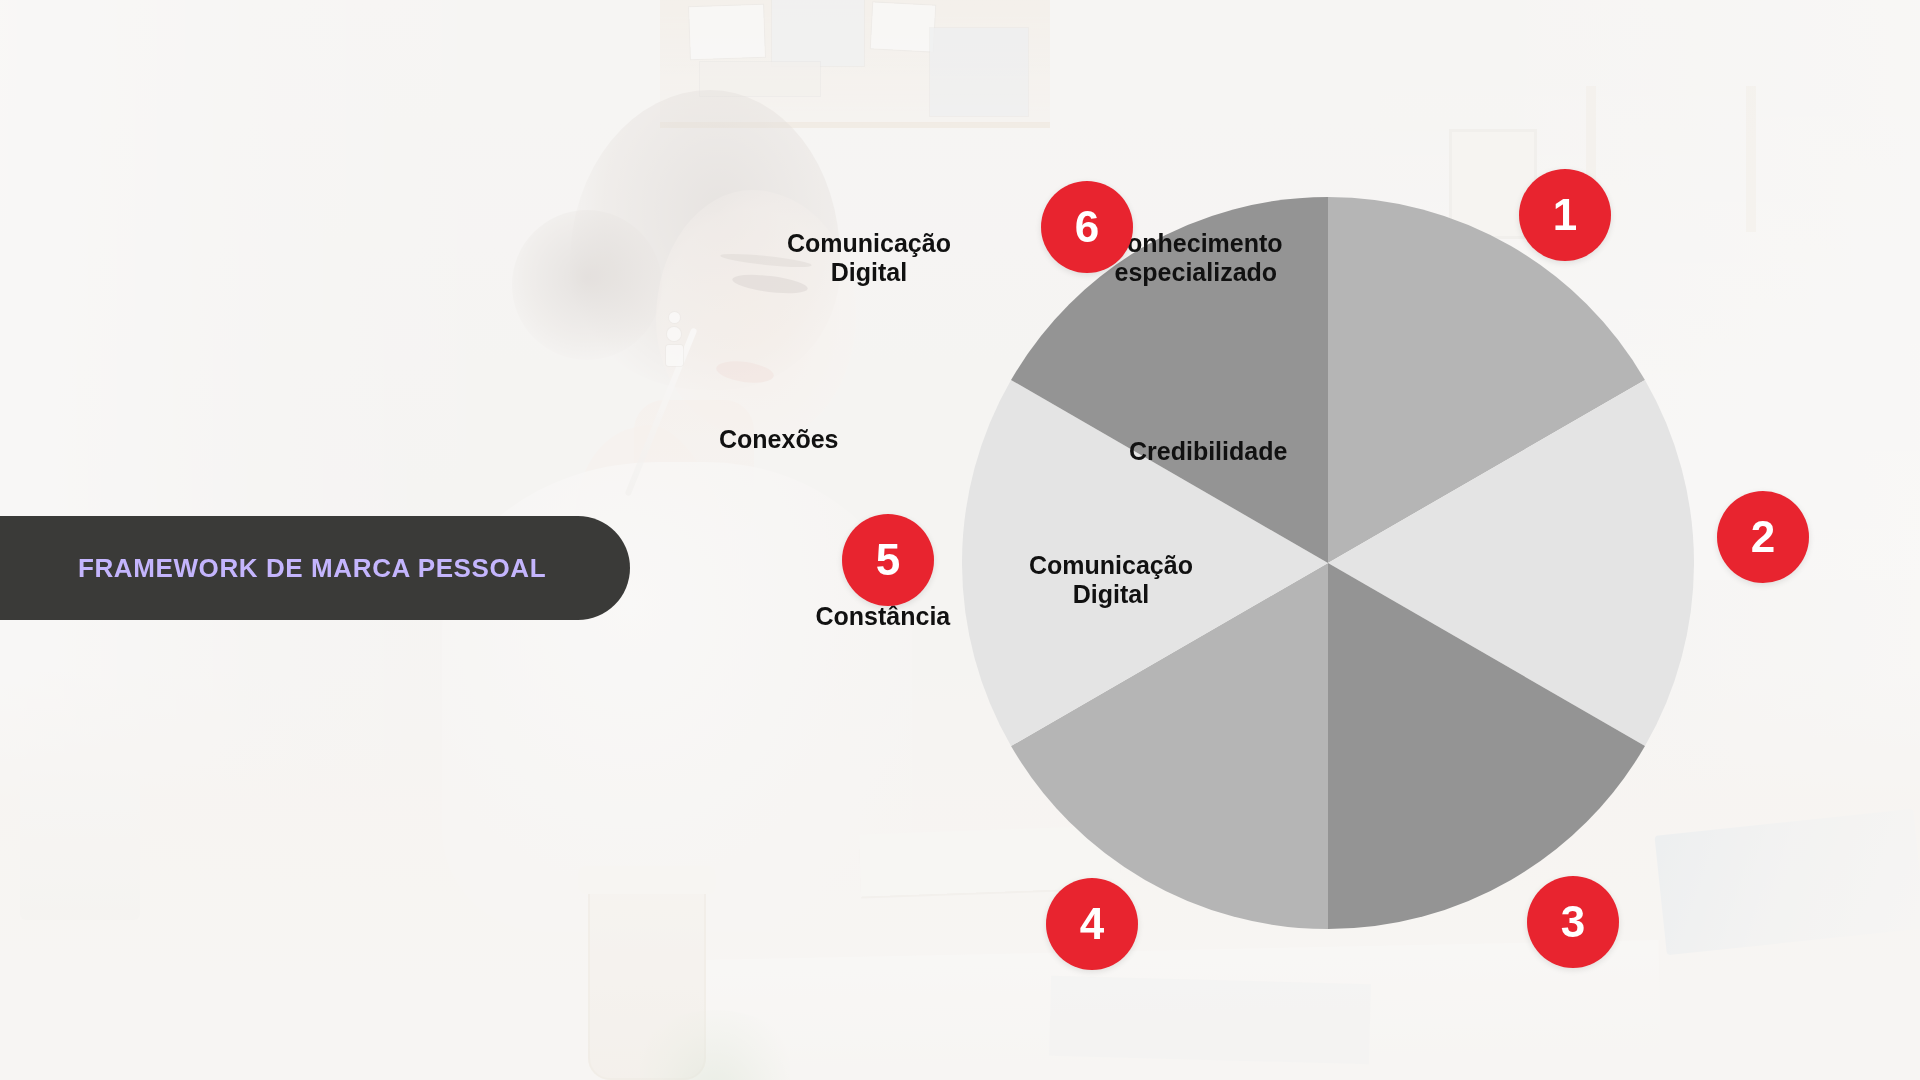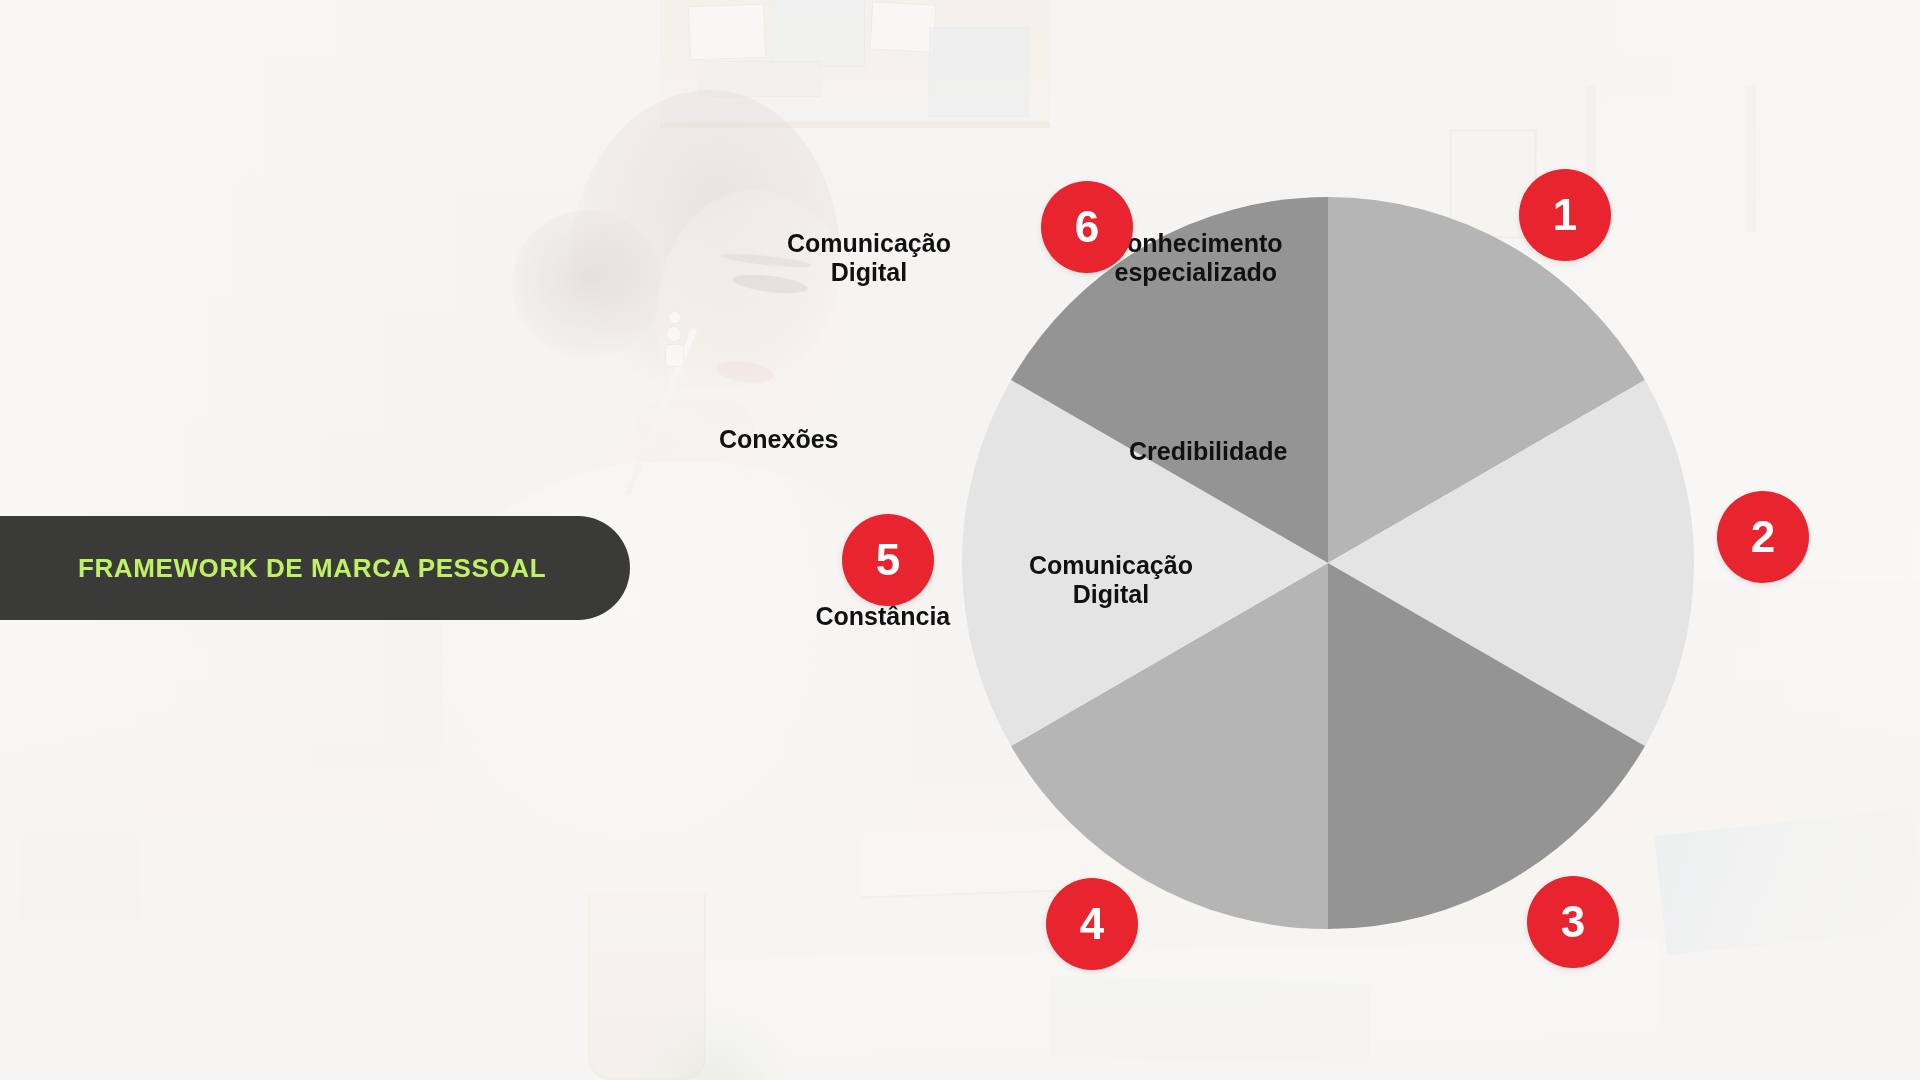--- a/index.html
+++ b/index.html
@@ -169,21 +169,21 @@
 
   
   .title-bar {
     position: absolute; left: 0; top: 516px;
     width: 630px; height: 104px;
     background: #3a3a38;
     border-radius: 0 52px 52px 0;
     display: flex; align-items: center;
   }
   .title-text {
-    color: #bef264;
+    color: #c4b5fd;
     font-size: 26px;
     font-weight: bold;
     letter-spacing: 0.6px;
     padding-left: 78px;
     white-space: nowrap;
   }
 
   
   .pie-wrap {
     position: absolute;

